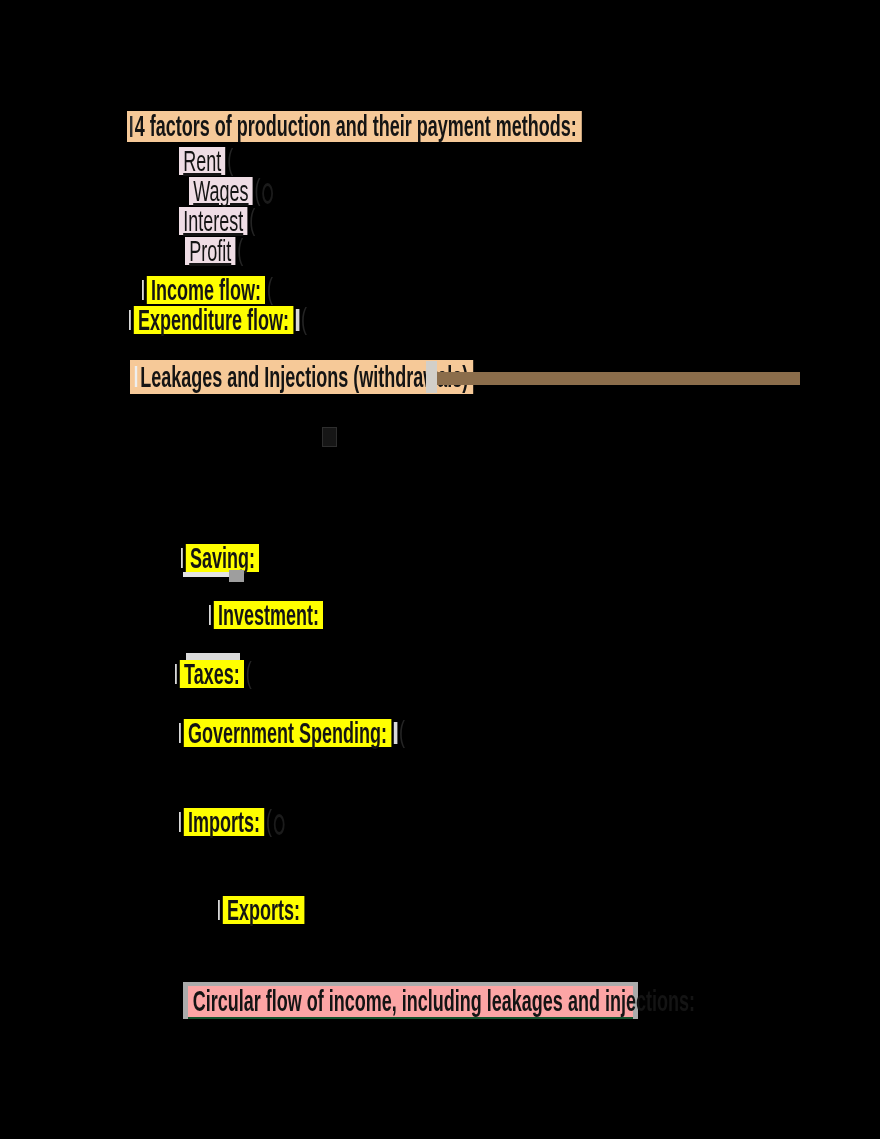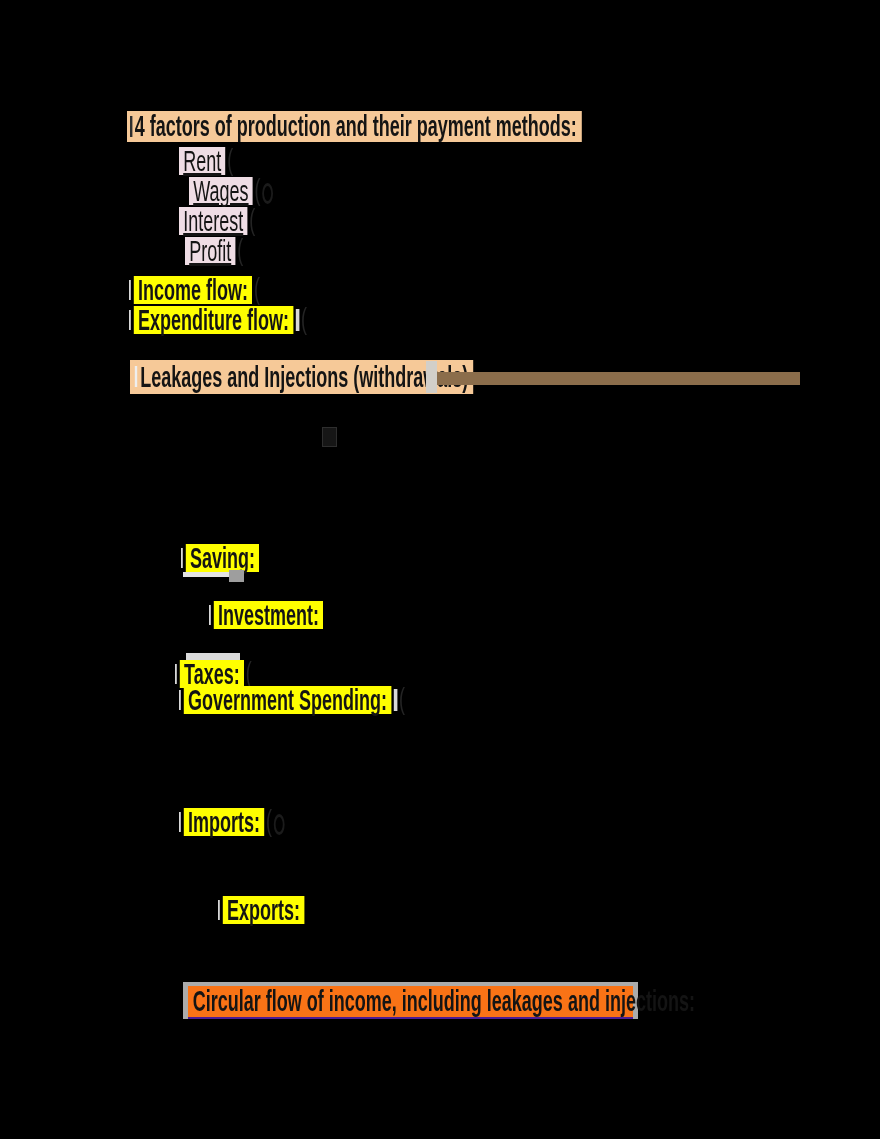--- a/index.html
+++ b/index.html
@@ -40,21 +40,21 @@
     position:absolute;left:182px;top:422px;
   }
   .include-inner{
     display:inline-block;background:#EFDDE5;
     transform:scaleX(0.6);transform-origin:0 0;
     padding:1px 10px 2px 6px;
   }
   .include-line{font-size:30px;line-height:29px;font-weight:bold;font-style:italic;white-space:nowrap;}
   .artifact{position:absolute;}
   .circ-outer{position:absolute;left:183px;top:982px;width:455px;height:37px;background:#ABABAB;}
-  .circ-inner{position:absolute;left:5px;right:5px;top:4px;bottom:0;background:#f97316;border-bottom:2px solid #4c1d95;overflow:visible;}
+  .circ-inner{position:absolute;left:5px;right:5px;top:4px;bottom:0;background:#fca5a5;border-bottom:2px solid #14532d;overflow:visible;}
   .circ-text{display:inline-block;transform:scaleX(0.6);transform-origin:0 0;font-size:30px;line-height:30px;font-weight:bold;padding-left:8px;white-space:nowrap;}
 </style>
 </head>
 <body>
 
 <div class="page">
 
   <div class="row" style="left:127px;top:111px;">
     <span class="scaled">
       <span class="hl peach bold heading-pad">
@@ -91,21 +91,21 @@
   </div>
   <div class="row" style="left:185px;top:237px;">
     <span class="scaled">
       <span class="hl pink">
           <span class="underlined">Profit</span>
         </span>
       <span class="frag">(</span>
     </span>
   </div>
 
-  <div class="row" style="left:129px;top:276px;">
+  <div class="row" style="left:142px;top:276px;">
     <span class="scaled">
       <span class="cursor-bar"></span>
       <span class="hl yellow bold">Income flow:</span>
       <span class="frag">(</span>
     </span>
   </div>
   <div class="row" style="left:129px;top:306px;">
     <span class="scaled">
       <span class="cursor-bar"></span>
       <span class="hl yellow bold">Expenditure flow:</span>
@@ -145,21 +145,21 @@
 
   <div class="artifact" style="left:186px;top:653px;width:54px;height:8px;background:#DCDCDC;"></div>
   <div class="row" style="left:175px;top:660px;">
     <span class="scaled">
       <span class="cursor-bar"></span>
       <span class="hl yellow bold">Taxes:</span>
       <span class="frag">(</span>
     </span>
   </div>
 
-  <div class="row" style="left:179px;top:686px;">
+  <div class="row" style="left:179px;top:719px;">
     <span class="scaled">
       <span class="cursor-bar"></span>
       <span class="hl yellow bold">Government Spending:</span>
       <span class="lightbar"></span>
       <span class="frag">(</span>
     </span>
   </div>
 
   <div class="row" style="left:179px;top:808px;">
     <span class="scaled">

